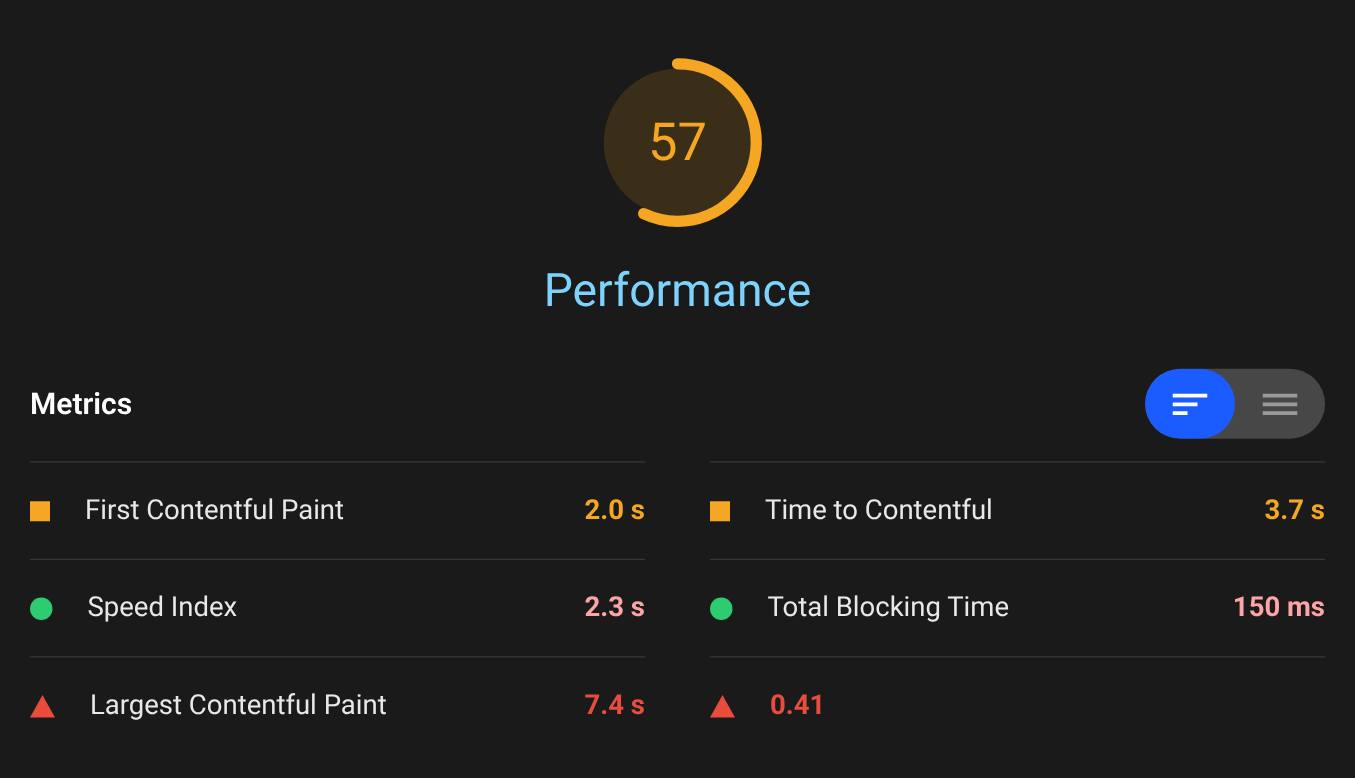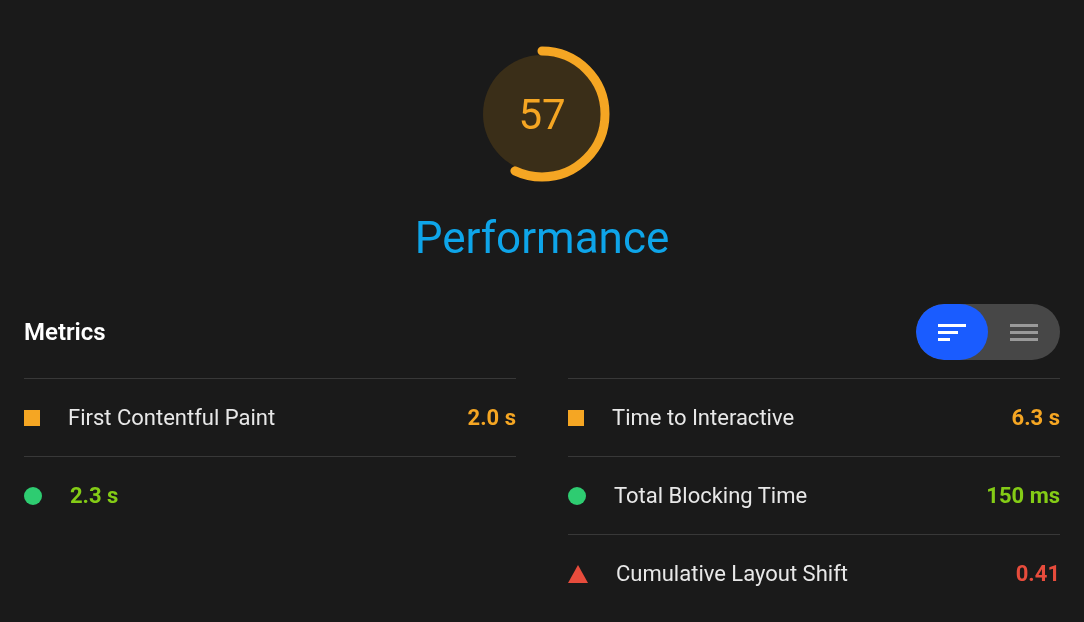--- a/index.html
+++ b/index.html
@@ -47,23 +47,23 @@
       position: absolute;
     }
     .gauge-score {
       position: relative;
       z-index: 2;
       font-size: 42px;
       font-weight: 400;
       color: #f5a623;
     }
     .gauge-title {
-      font-size: 44px;
+      font-size: 37px;
       font-weight: 400;
-      color: #0ea5e9;
+      color: #7dd3fc;
       margin-top: 28px;
     }
     .metrics-header {
       display: flex;
       justify-content: space-between;
       align-items: center;
       margin-bottom: 18px;
     }
     .metrics-title {
       font-size: 24px;
@@ -134,21 +134,21 @@
     .metric-label {
       font-size: 22px;
       color: #e8e8e8;
       flex: 1;
     }
     .metric-value {
       font-size: 22px;
       font-weight: 700;
     }
     .metric-value.orange { color: #f5a623; }
-    .metric-value.green { color: #84cc16; }
+    .metric-value.green { color: #fca5a5; }
     .metric-value.red { color: #e74c3c; }
   </style>
 </head>
 <body>
 
 <div class="container">
   <div class="gauge-section">
     <div class="gauge">
       <div class="gauge-bg-circle"></div>
       <svg width="140" height="140" viewBox="0 0 140 140">
@@ -181,34 +181,39 @@
 
   <div class="metrics-grid">
     <div>
       <div class="metric-row">
         <div class="metric-icon square"></div>
         <div class="metric-label">First Contentful Paint</div>
         <div class="metric-value orange">2.0 s</div>
       </div>
       <div class="metric-row">
         <div class="metric-icon circle"></div>
+        <div class="metric-label">Speed Index</div>
         <div class="metric-value green">2.3 s</div>
       </div>
+      <div class="metric-row">
+        <div class="metric-icon triangle"></div>
+        <div class="metric-label">Largest Contentful Paint</div>
+        <div class="metric-value red">7.4 s</div>
+      </div>
     </div>
     <div>
       <div class="metric-row">
         <div class="metric-icon square"></div>
-        <div class="metric-label">Time to Interactive</div>
-        <div class="metric-value orange">6.3 s</div>
+        <div class="metric-label">Time to Contentful</div>
+        <div class="metric-value orange">3.7 s</div>
       </div>
       <div class="metric-row">
         <div class="metric-icon circle"></div>
         <div class="metric-label">Total Blocking Time</div>
         <div class="metric-value green">150 ms</div>
       </div>
       <div class="metric-row">
         <div class="metric-icon triangle"></div>
-        <div class="metric-label">Cumulative Layout Shift</div>
         <div class="metric-value red">0.41</div>
       </div>
     </div>
   </div>
 </div>
 
 </body></html>

